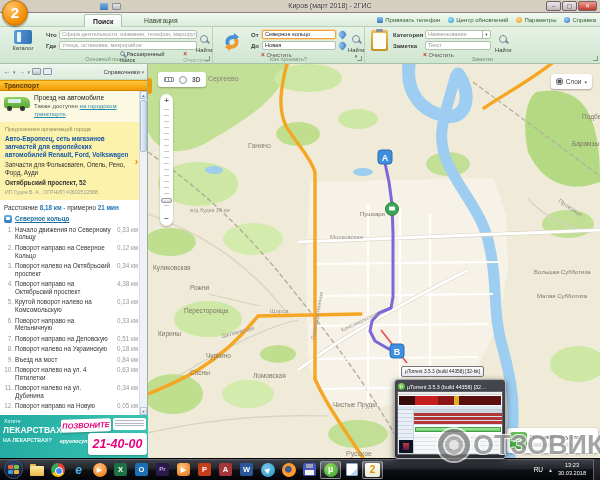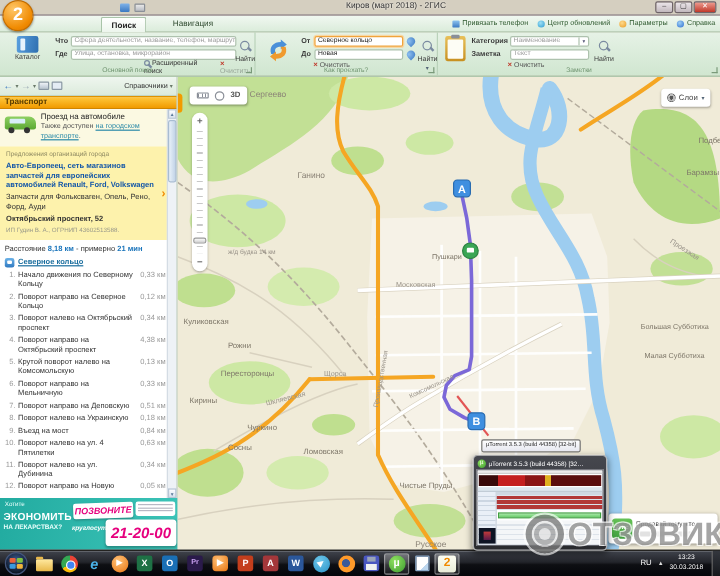--- a/index.html
+++ b/index.html
@@ -412,30 +412,30 @@
       </div>
 
       <div class="sb-sb">
         <div class="sbtn up">▲</div>
         <div class="thumb"></div>
         <div class="sbtn dn">▼</div>
       </div>
 
       <div class="pharm">
         <div class="ph-q">Хотите</div>
-        <div class="ph-save">ЭКОНОМИТЬ</div>
+        <div class="ph-save">ЛЕКАРСТВАХ</div>
         <div class="ph-meds">НА ЛЕКАРСТВАХ?</div>
         <div class="ph-call">ПОЗВОНИТЕ</div>
         <div class="ph-alw">круглосуточно</div>
         <div class="ph-note">
             <i></i>
             <i></i>
             <i></i>
           </div>
-        <div class="ph-phone">21-20-00</div>
+        <div class="ph-phone">21-40-00</div>
       </div>
     </div>
 
     <div class="map">
       <svg width="452" height="394" viewBox="0 0 452 394">
         <rect x="0" y="0" width="452" height="394" fill="#f0ebd8"></rect>
 
         <path d="M0,0 L142,0 C132,38 92,58 60,78 C30,94 10,88 0,68 Z" fill="#c2e095"></path>
         <ellipse cx="160" cy="14" rx="34" ry="14" fill="#cde8a4"></ellipse>
         <ellipse cx="50" cy="120" rx="40" ry="22" fill="#cde8a4"></ellipse>

